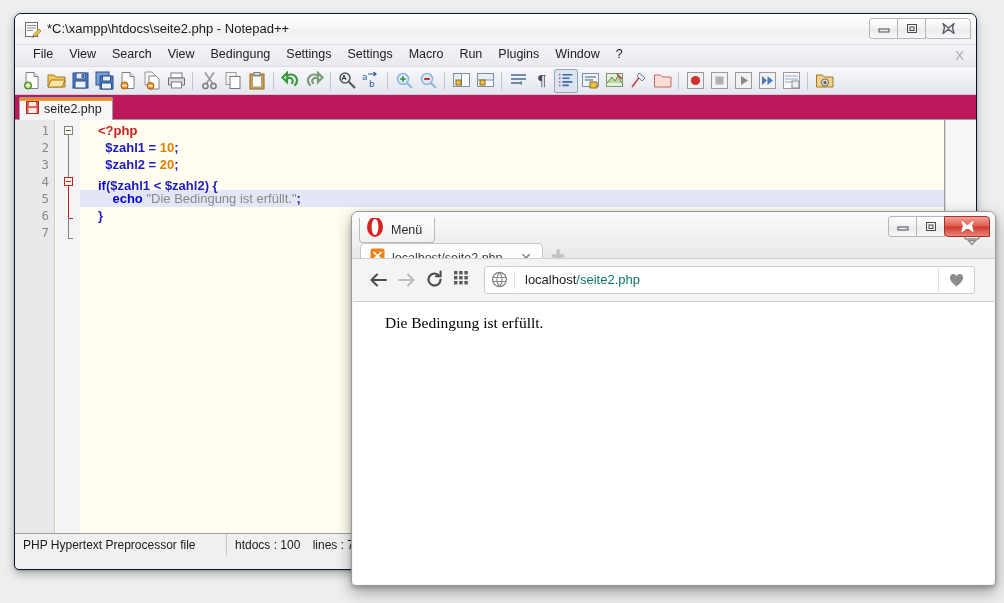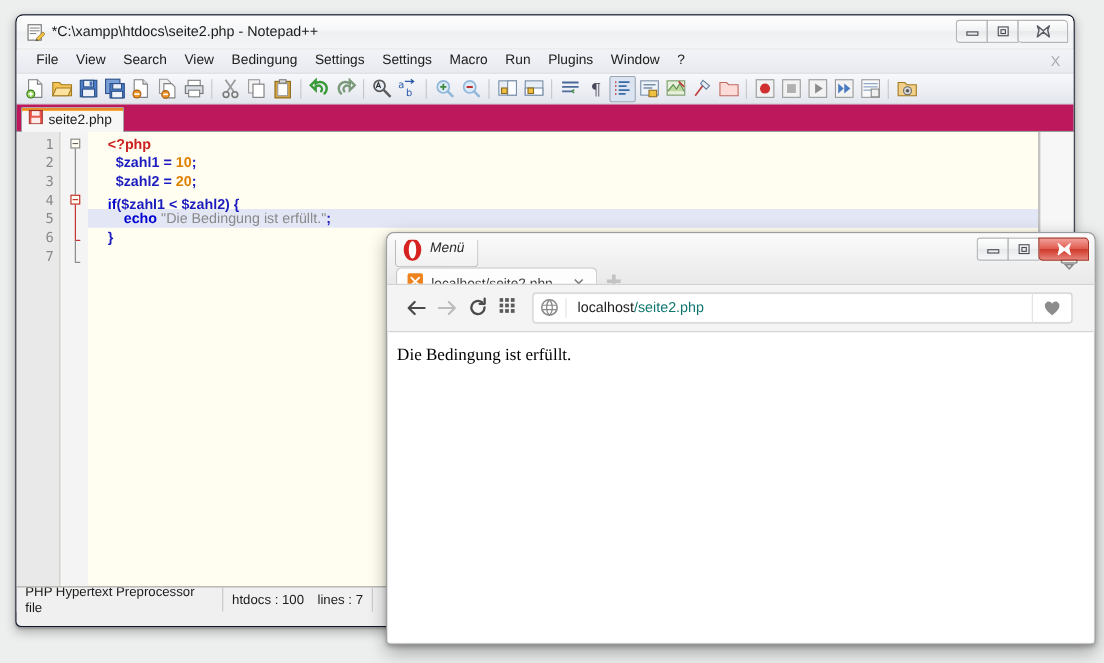--- a/index.html
+++ b/index.html
@@ -137,44 +137,43 @@
   .fold-line.red { background: #c02020; }
   .fold-tail { position: absolute; width: 5px; height: 1px; background: #808080; left: 12px; }
   .fold-tail.red { background: #c02020; }
 
   
   #npp-status {
     height: 22px; background: #f0f0f0; display: flex; align-items: stretch;
     font-size: 12px; color: #1b1b1b;
   }
   .st-cell { display: flex; align-items: center; padding: 0 8px; border-right: 1px solid #c8c8c8; }
-  .st-cell.first { width: 188px; }
+  .st-cell.first { width: 212px; }
   .st-cell.two { width: 136px; justify-content: space-between; }
 
   
   #opera {
     position: absolute; left: 351px; top: 211px; width: 645px; height: 375px;
     background: #f4f4f4;
     border: 1px solid #9a9c9e;
     border-radius: 7px 7px 4px 4px;
     box-shadow: 0 6px 16px rgba(0,0,0,0.33), 0 2px 4px rgba(0,0,0,0.22);
     overflow: hidden;
   }
   #op-top {
     position: relative; height: 46px;
     background: linear-gradient(to bottom,#fbfbfb,#f0f0f0 60%,#e9e9e9);
     border-radius: 6px 6px 0 0;
   }
   #op-menu-btn {
     position: absolute; left: 7px; top: 6px; height: 25px;
-    display: flex; align-items: flex-start; padding: 0 12px 0 5px;
+    display: flex; align-items: center; padding: 0 12px 0 5px;
     border: 1px solid #b9bbbd; border-top: none;
     border-radius: 0 0 4px 4px;
     background: linear-gradient(to bottom,#fcfcfc,#f1f1f1);
-    font-style: italic;
   }
   #op-menu-btn .lbl { font-size: 12.5px; color: #2a2a2a; margin-left: 6px; }
   #op-tabs { position: absolute; left: 8px; top: 31px; display: flex; align-items: flex-end; }
   .op-tab {
     height: 28px; display: flex; align-items: center;
     padding: 0 6px 0 9px;
     background: #fdfdfd;
     border: 1px solid #c6c6c6; border-bottom: none;
     border-radius: 5px 5px 0 0;
     min-width: 183px;
@@ -199,21 +198,21 @@
   #op-url { font-size: 13px; margin-left: 10px; font-family: "Liberation Sans", sans-serif; }
   #op-url .dim { color: #0f766e; }
   #op-url .dark { color: #1b1b1b; }
   #op-heart {
     width: 36px; height: 28px; margin-left: auto;
     border-left: 1px solid #e2e2e2;
     display: flex; align-items: center; justify-content: center;
   }
   #op-page {
     position: absolute; left: 1px; right: 1px; top: 89px; bottom: 1px;
-    background: #ffffff; border-top: 1px solid #d0d0d0;
+    background: #ffffff; border-top: 1px solid #d0d0d0; padding-left: 24px;
   }
   #op-page-text {
     padding: 12px 0 0 8px;
     font-family: "Liberation Serif", serif; font-size: 15.5px; color: #000;
   }
 </style>
 </head>
 <body>
 
 <div id="desktop">

